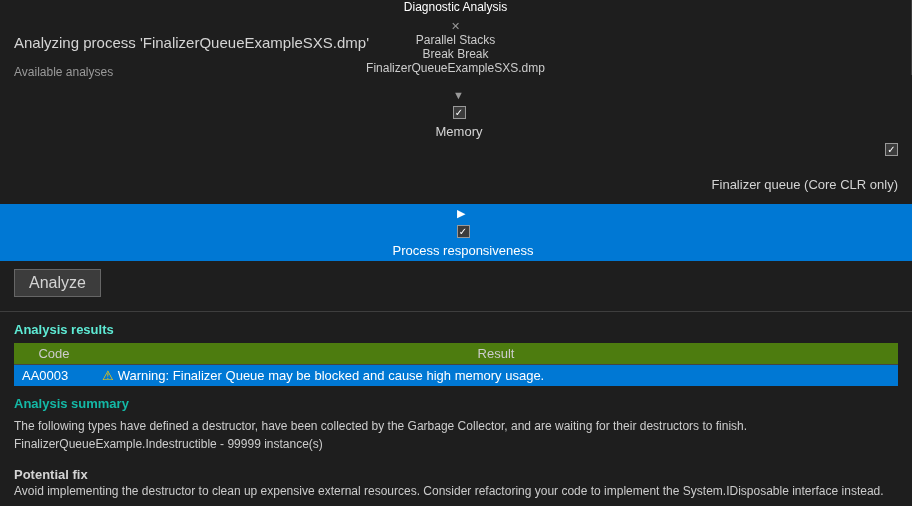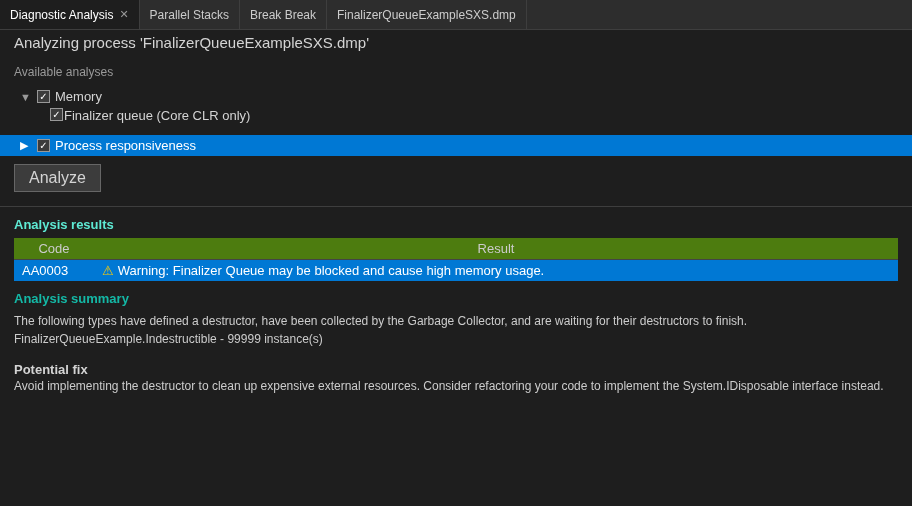--- a/index.html
+++ b/index.html
@@ -1,15 +1,15 @@
 <!DOCTYPE html>
 <html><head>
   <meta charset="utf-8">
   <style>
-    * { margin: 0; padding: 0; box-sizing: border-box; }
+    * { margin: 0; padding: 0; box-sizing: border-box; flex-direction: column; }
     body {
       background: #1e1e1e;
       color: #d4d4d4;
       font-family: 'Segoe UI', sans-serif;
       font-size: 13px;
       width: 912px;
       height: 506px;
       overflow: hidden;
     }
 
@@ -69,22 +69,22 @@
 
     .tree-item .expand-arrow {
       width: 12px;
       color: #999;
       font-size: 11px;
     }
 
     .tree-child {
       padding-left: 36px;
       display: flex;
-      align-items: flex-start;
-      gap: 1px;
+      align-items: flex-end;
+      gap: 21px;
       padding-top: 2px;
       padding-bottom: 2px;
     }
 
     .checkbox {
       width: 13px;
       height: 13px;
       border: 1px solid #999;
       background: #3c3c3c;
       display: inline-flex;

